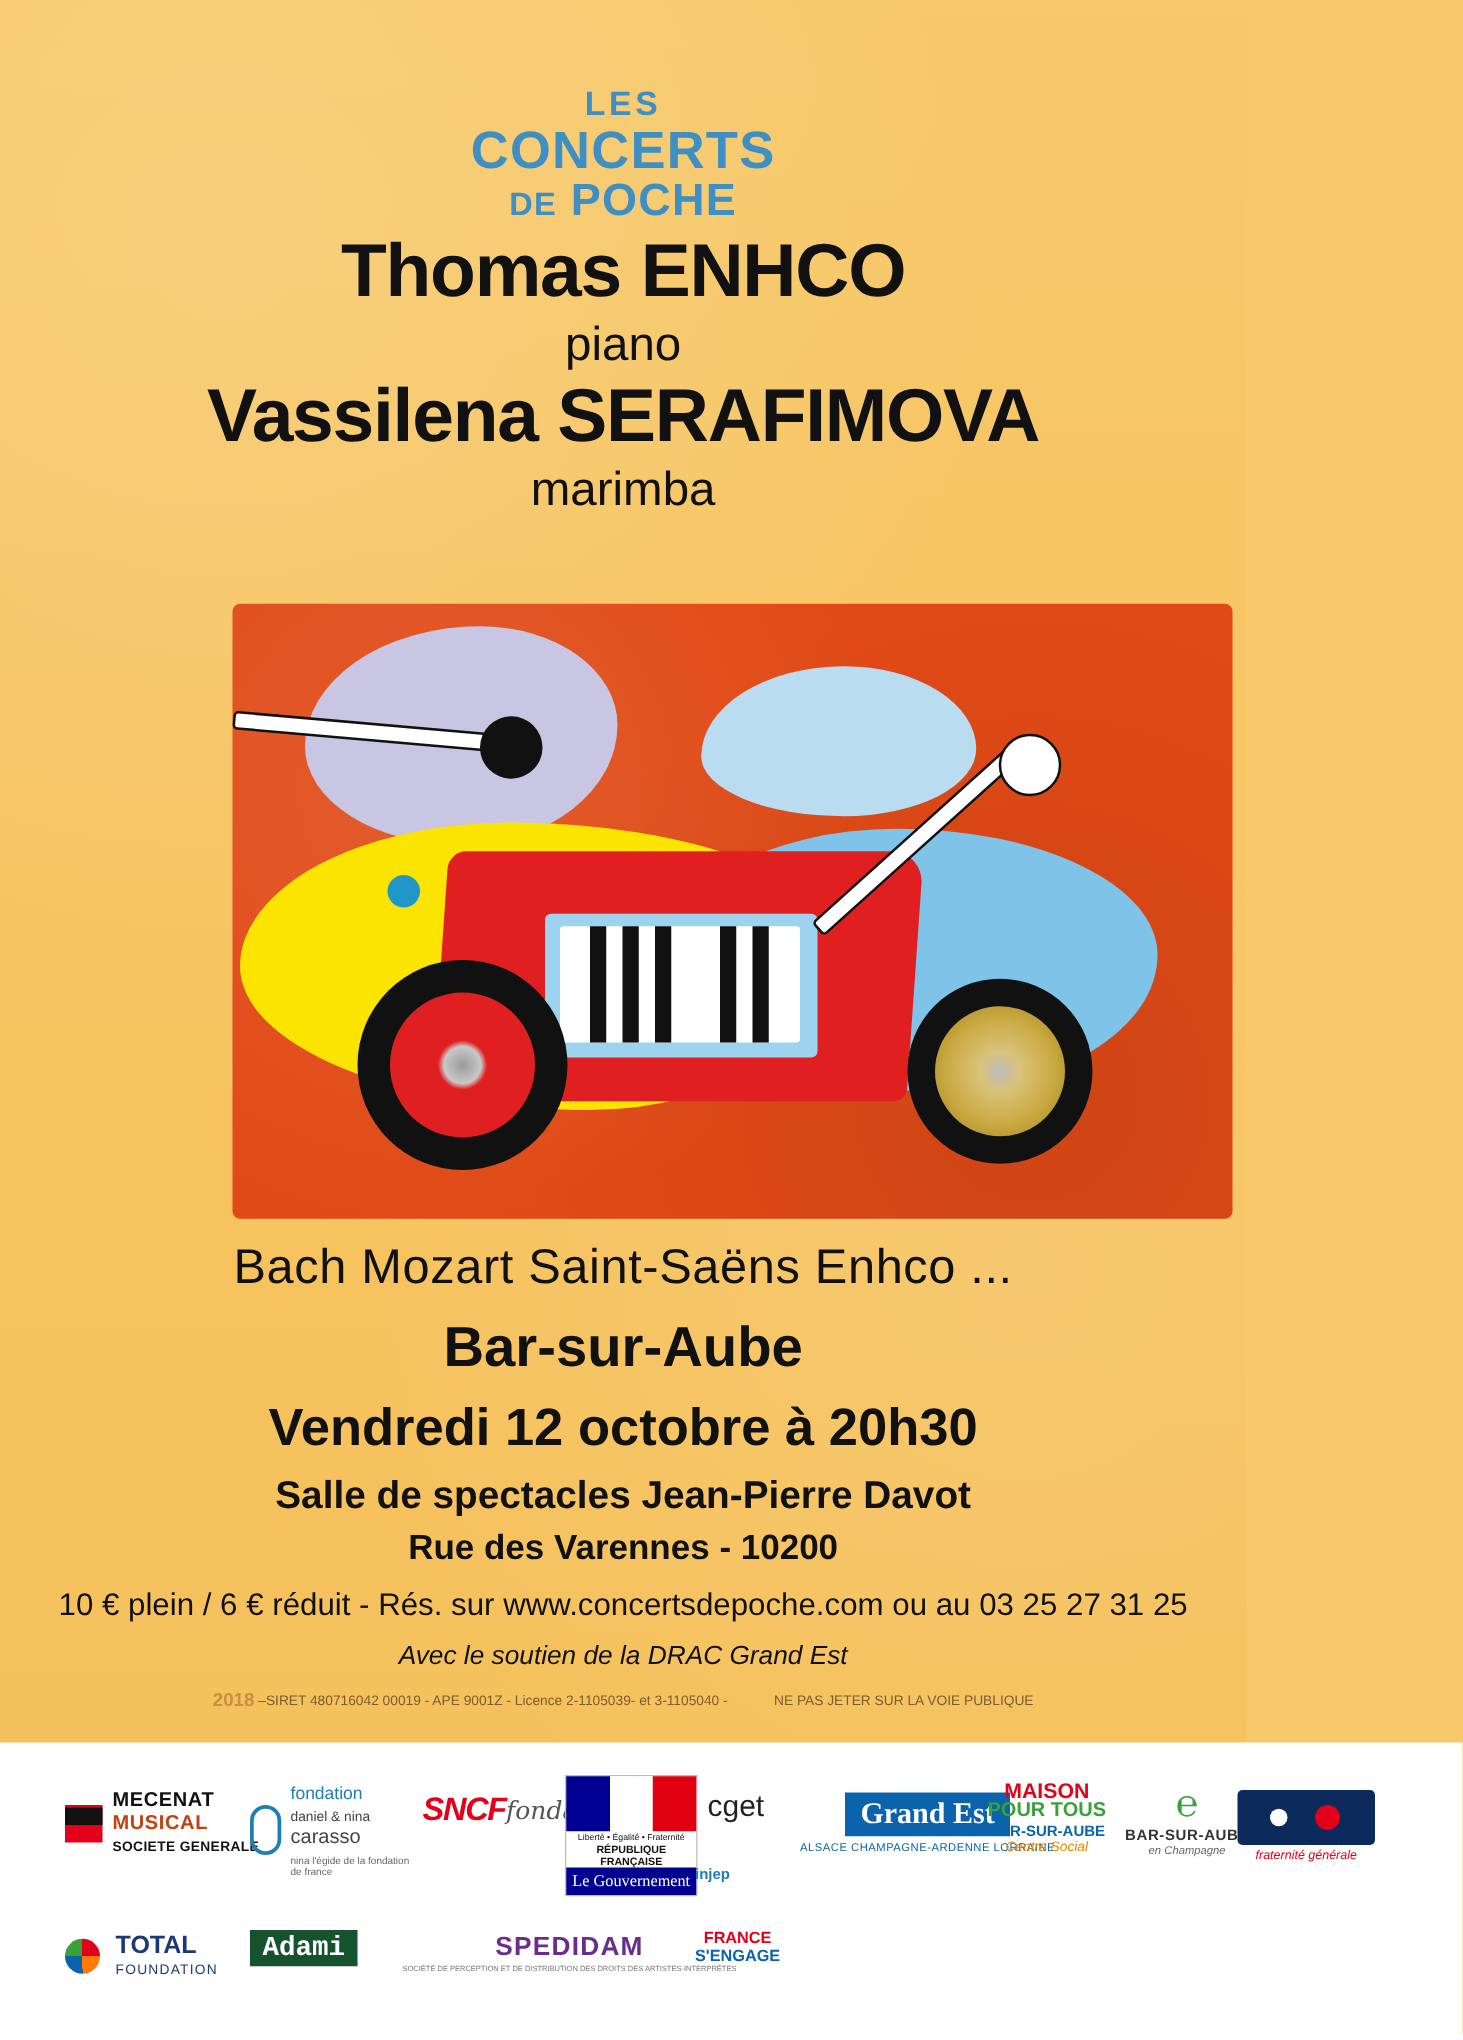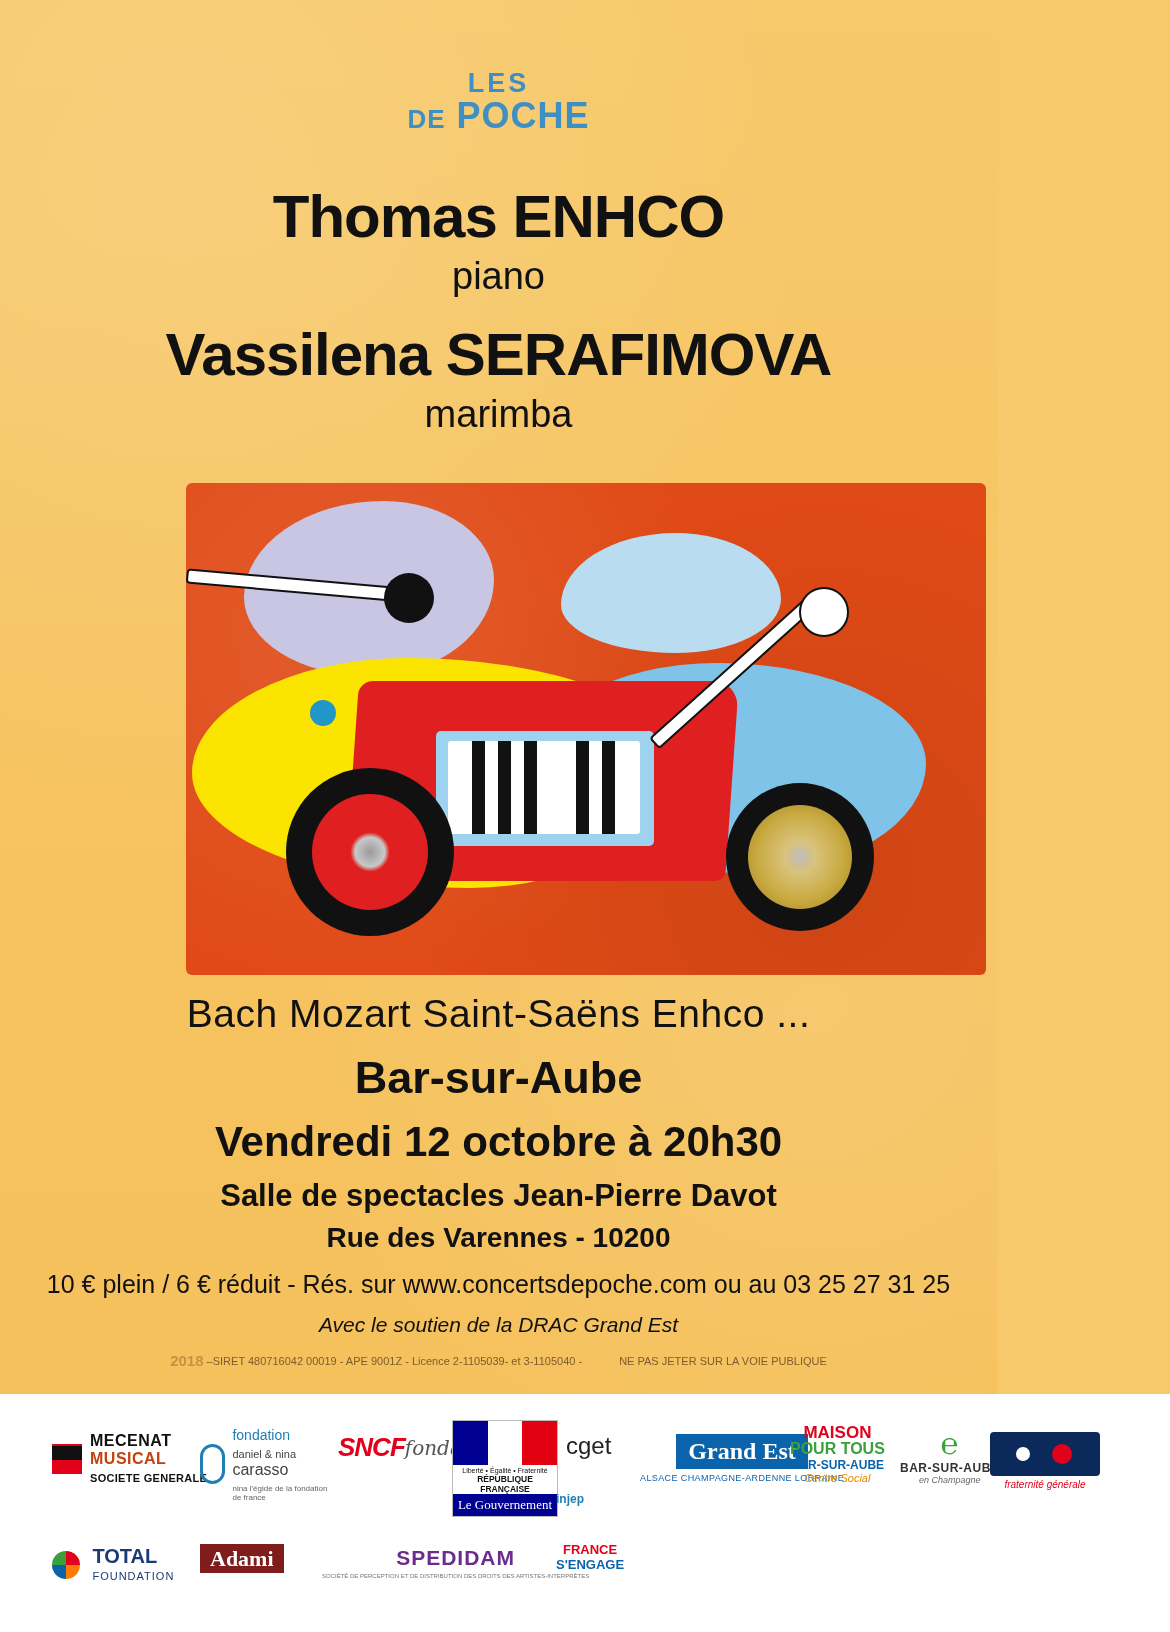--- a/index.html
+++ b/index.html
@@ -69,21 +69,20 @@
   .artist-name-1 .last { font-weight: bold; }
   .artist-role {
     font-size: 38px;
     font-weight: normal;
     margin-top: 4px;
     letter-spacing: 0px;
   }
   .artist-name-2 {
     font-size: 60px;
     font-weight: bold;
-    margin-top: 22px;
     letter-spacing: -1px;
   }
   .artist-role-2 {
     font-size: 38px;
     margin-top: 4px;
   }
   
   .artwork {
     position: absolute;
     top: 483px;
@@ -364,36 +363,37 @@
   .sp-frat .dot-w { position:absolute; width: 14px; height:14px; background:#fff; border-radius:50%; top:15px; left:26px;}
   .sp-frat .t1 { font-size: 10px; color:#e2001a; font-style:italic; margin-top:3px;}
 
   .sp-total { position:absolute; left: 52px; top: 152px;}
   .sp-total .circ { width: 28px; height:28px; border-radius:50%; background: conic-gradient(#e2001a 0 25%, #ff7a00 0 50%, #0b63ab 0 75%, #3aa03a 0 100%); display:inline-block; vertical-align:middle;}
   .sp-total .txt { display:inline-block; vertical-align:middle; margin-left:8px; text-align:left; line-height:1.05;}
   .sp-total .t1 { font-size: 20px; font-weight:bold; color:#1b3a75;}
   .sp-total .t2 { font-size: 11px; color:#1b3a75; letter-spacing:1px;}
 
   .sp-adami { position:absolute; left: 200px; top: 152px;}
-  .sp-adami .box { background:#7f1d1d; color:#fff; font-size: 22px; font-weight:bold; padding: 2px 10px; font-family:Liberation Serif, serif;}
+  .sp-adami .box { background:#14532d; color:#fff; font-size: 22px; font-weight:bold; padding: 2px 10px; font-family:Liberation Mono, monospace;}
   .sp-spedidam { position:absolute; left: 322px; top: 152px; text-align:center;}
   .sp-spedidam .t1 { font-size: 21px; font-weight:bold; color:#6b2d8c; letter-spacing:1px;}
   .sp-spedidam .t2 { font-size: 6px; color:#777; margin-top:3px;}
   .sp-fe { position:absolute; left: 556px; top: 148px; text-align:center;}
   .sp-fe .t1 { font-size: 13px; font-weight:bold; color:#e2001a;}
   .sp-fe .t2 { font-size: 13px; font-weight:bold; color:#0b63ab;}
   .sp-injep { position:absolute; left: 556px; top: 98px; font-size: 12px; color:#1f7fb5; font-weight:bold;}
 </style>
 </head>
 <body>
 
 <div class="poster">
 
   <div class="logo">
     <div class="l1">LES</div>
+    <div class="l2">CONCERTS</div>
     <div class="l3"><span class="small">DE</span> <span>POCHE</span></div>
   </div>
 
   <div class="artist-block">
     <div class="artist-name-1"><span>Thomas </span><span class="last">ENHCO</span></div>
     <div class="artist-role">piano</div>
     <div class="artist-name-2"><span>Vassilena </span><span class="last">SERAFIMOVA</span></div>
     <div class="artist-role-2">marimba</div>
   </div>
 

